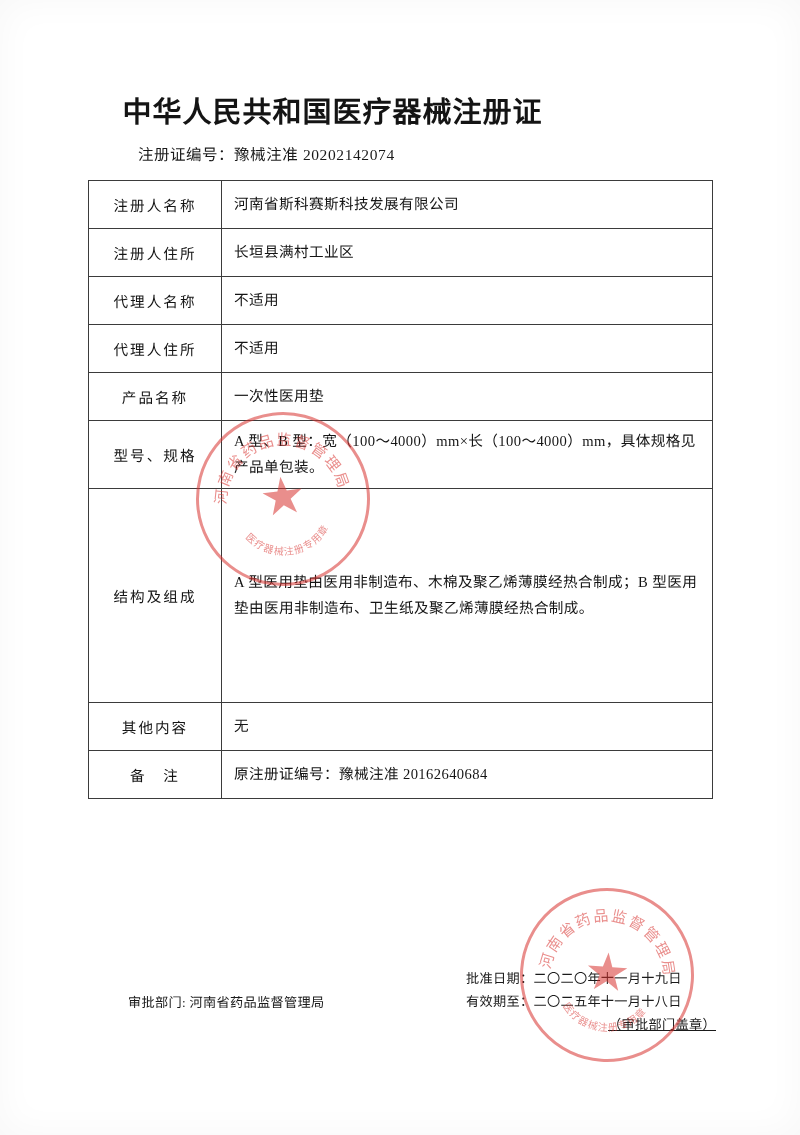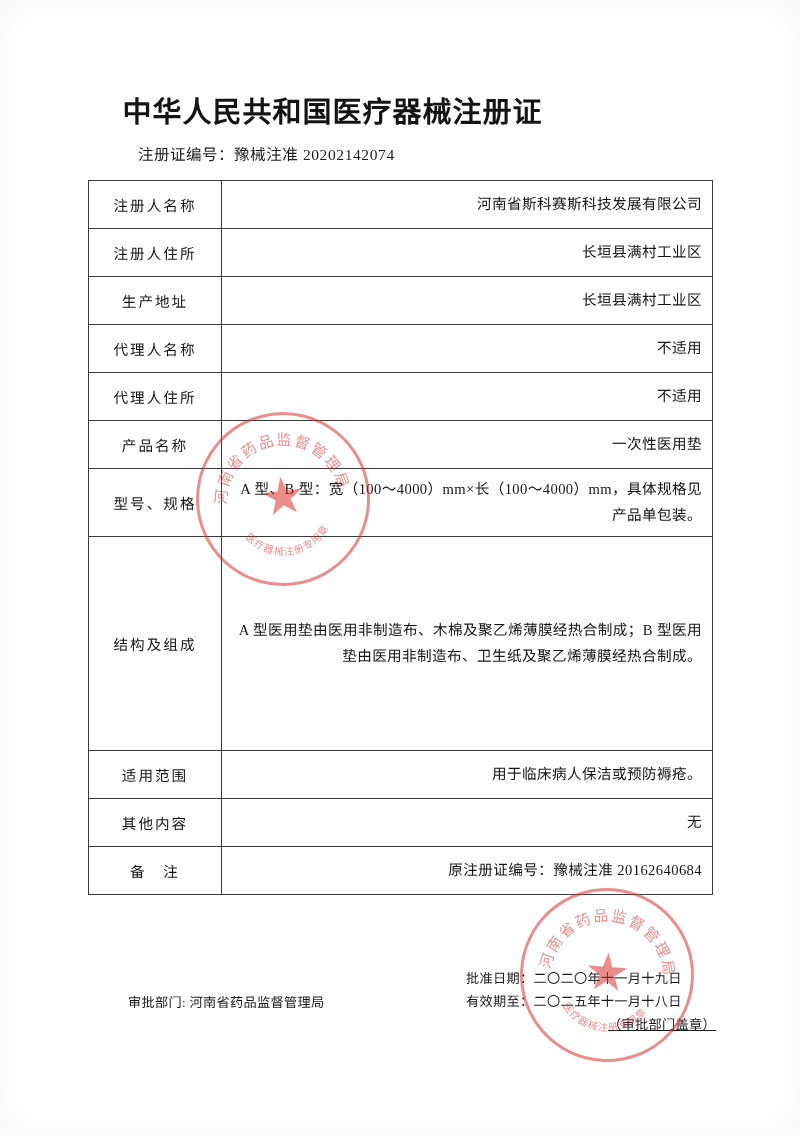--- a/index.html
+++ b/index.html
@@ -57,21 +57,20 @@
     left: 88px;
     width: 625px;
     border-collapse: collapse;
     table-layout: fixed;
     font-size: 14.6px;
   }
   .cert-table td {
     border: 1px solid #3b3b3b;
     padding: 0;
     vertical-align: middle;
-    text-align: right;
   }
   .cert-table td.label {
     width: 120px;
     text-align: center;
     padding: 0 6px;
     letter-spacing: 2px;
     color: #141414;
   }
   .cert-table td.value {
     padding: 8px 10px 8px 12px;
@@ -189,46 +188,38 @@
     <tbody>
       <tr class="r-h48">
         <td class="label">注册人名称</td>
         <td class="value">河南省斯科赛斯科技发展有限公司</td>
       </tr>
       <tr class="r-h48">
         <td class="label">注册人住所</td>
         <td class="value">长垣县满村工业区</td>
       </tr>
       <tr class="r-h48">
-        <td class="label">生产地址</td>
-        <td class="value">长垣县满村工业区</td>
-      </tr>
-      <tr class="r-h48">
         <td class="label">代理人名称</td>
         <td class="value">不适用</td>
       </tr>
       <tr class="r-h48">
         <td class="label">代理人住所</td>
         <td class="value">不适用</td>
       </tr>
       <tr class="r-h48">
         <td class="label">产品名称</td>
         <td class="value">一次性医用垫</td>
       </tr>
       <tr class="r-h58">
         <td class="label">型号、规格</td>
         <td class="value">A 型、B 型：宽（100～4000）mm×长（100～4000）mm，具体规格见产品单包装。</td>
       </tr>
       <tr class="r-h214">
         <td class="label">结构及组成</td>
         <td class="value">A 型医用垫由医用非制造布、木棉及聚乙烯薄膜经热合制成；B 型医用垫由医用非制造布、卫生纸及聚乙烯薄膜经热合制成。</td>
-      </tr>
-      <tr class="r-h48">
-        <td class="label">适用范围</td>
-        <td class="value">用于临床病人保洁或预防褥疮。</td>
       </tr>
       <tr class="r-h48">
         <td class="label">其他内容</td>
         <td class="value">无</td>
       </tr>
       <tr class="r-h48">
         <td class="label">备　注</td>
         <td class="value">原注册证编号：豫械注准 20162640684</td>
       </tr>
     </tbody>

